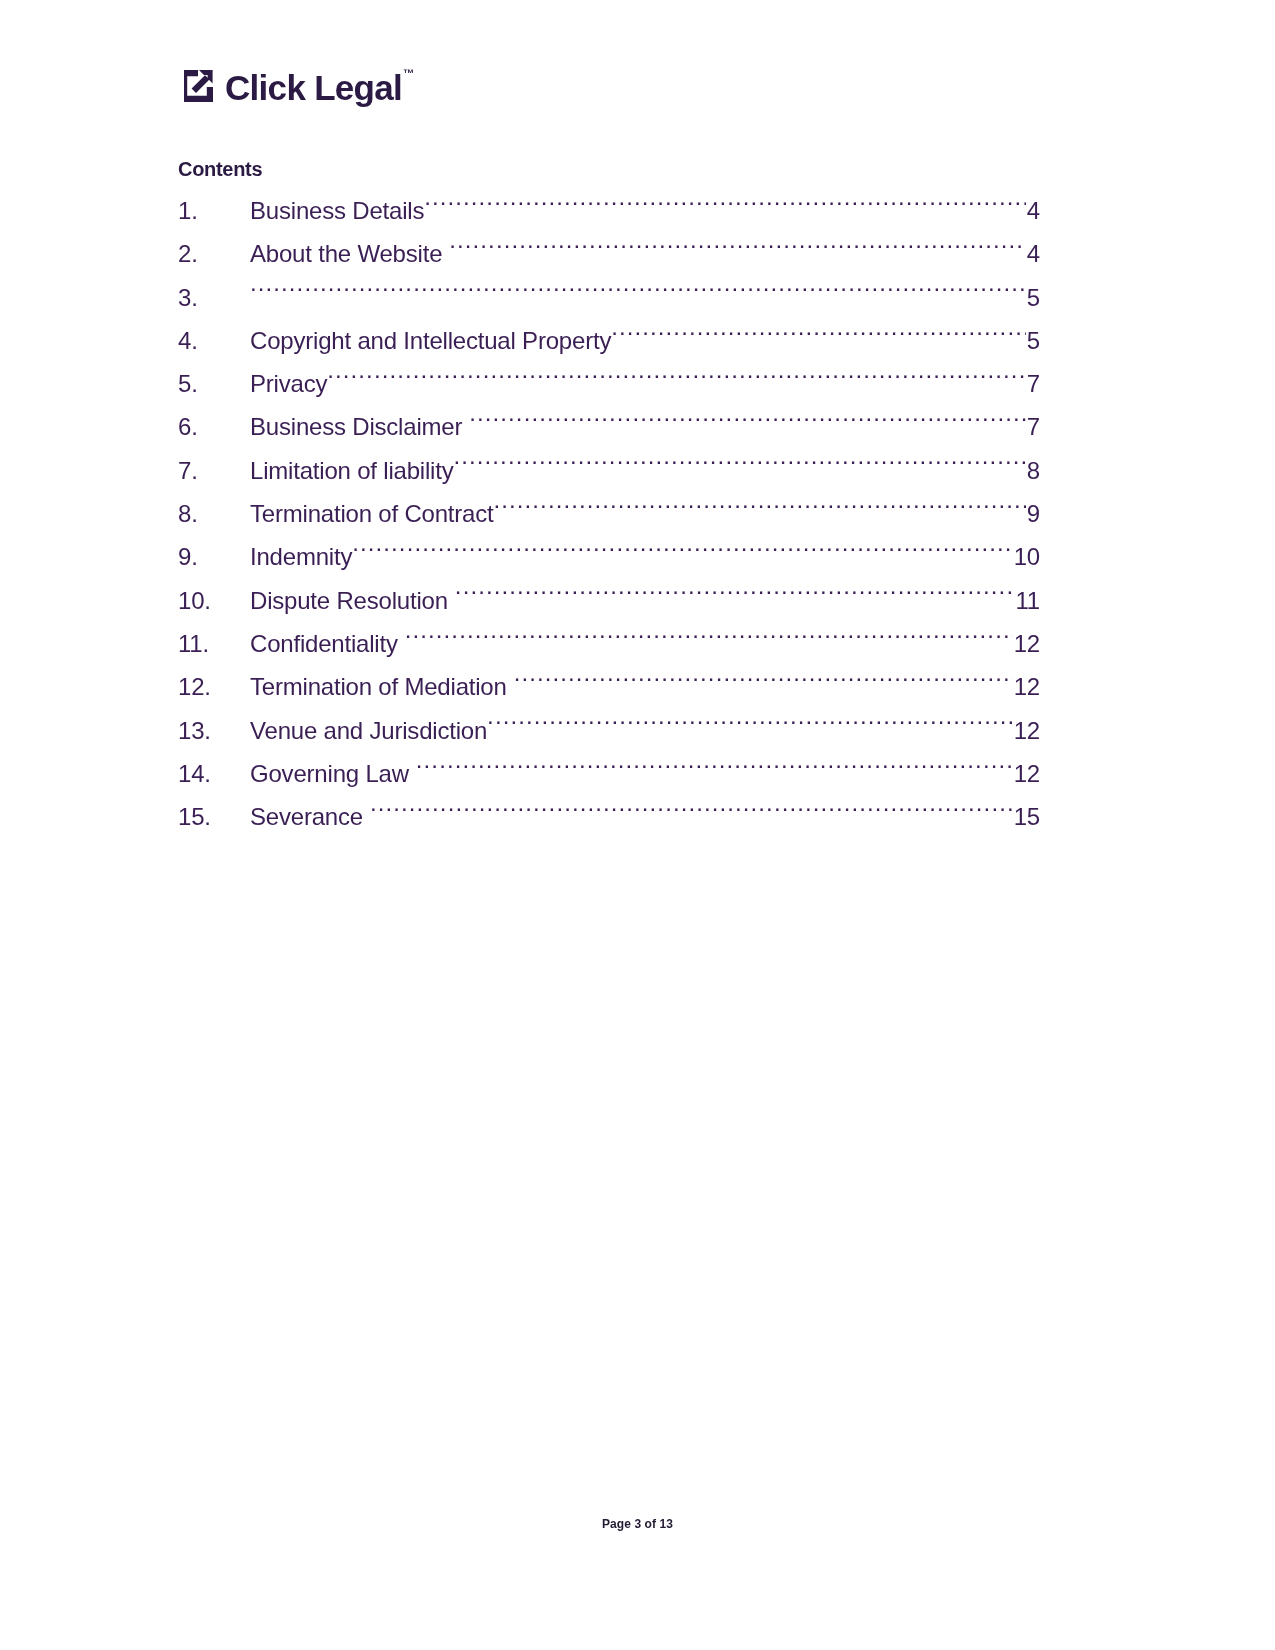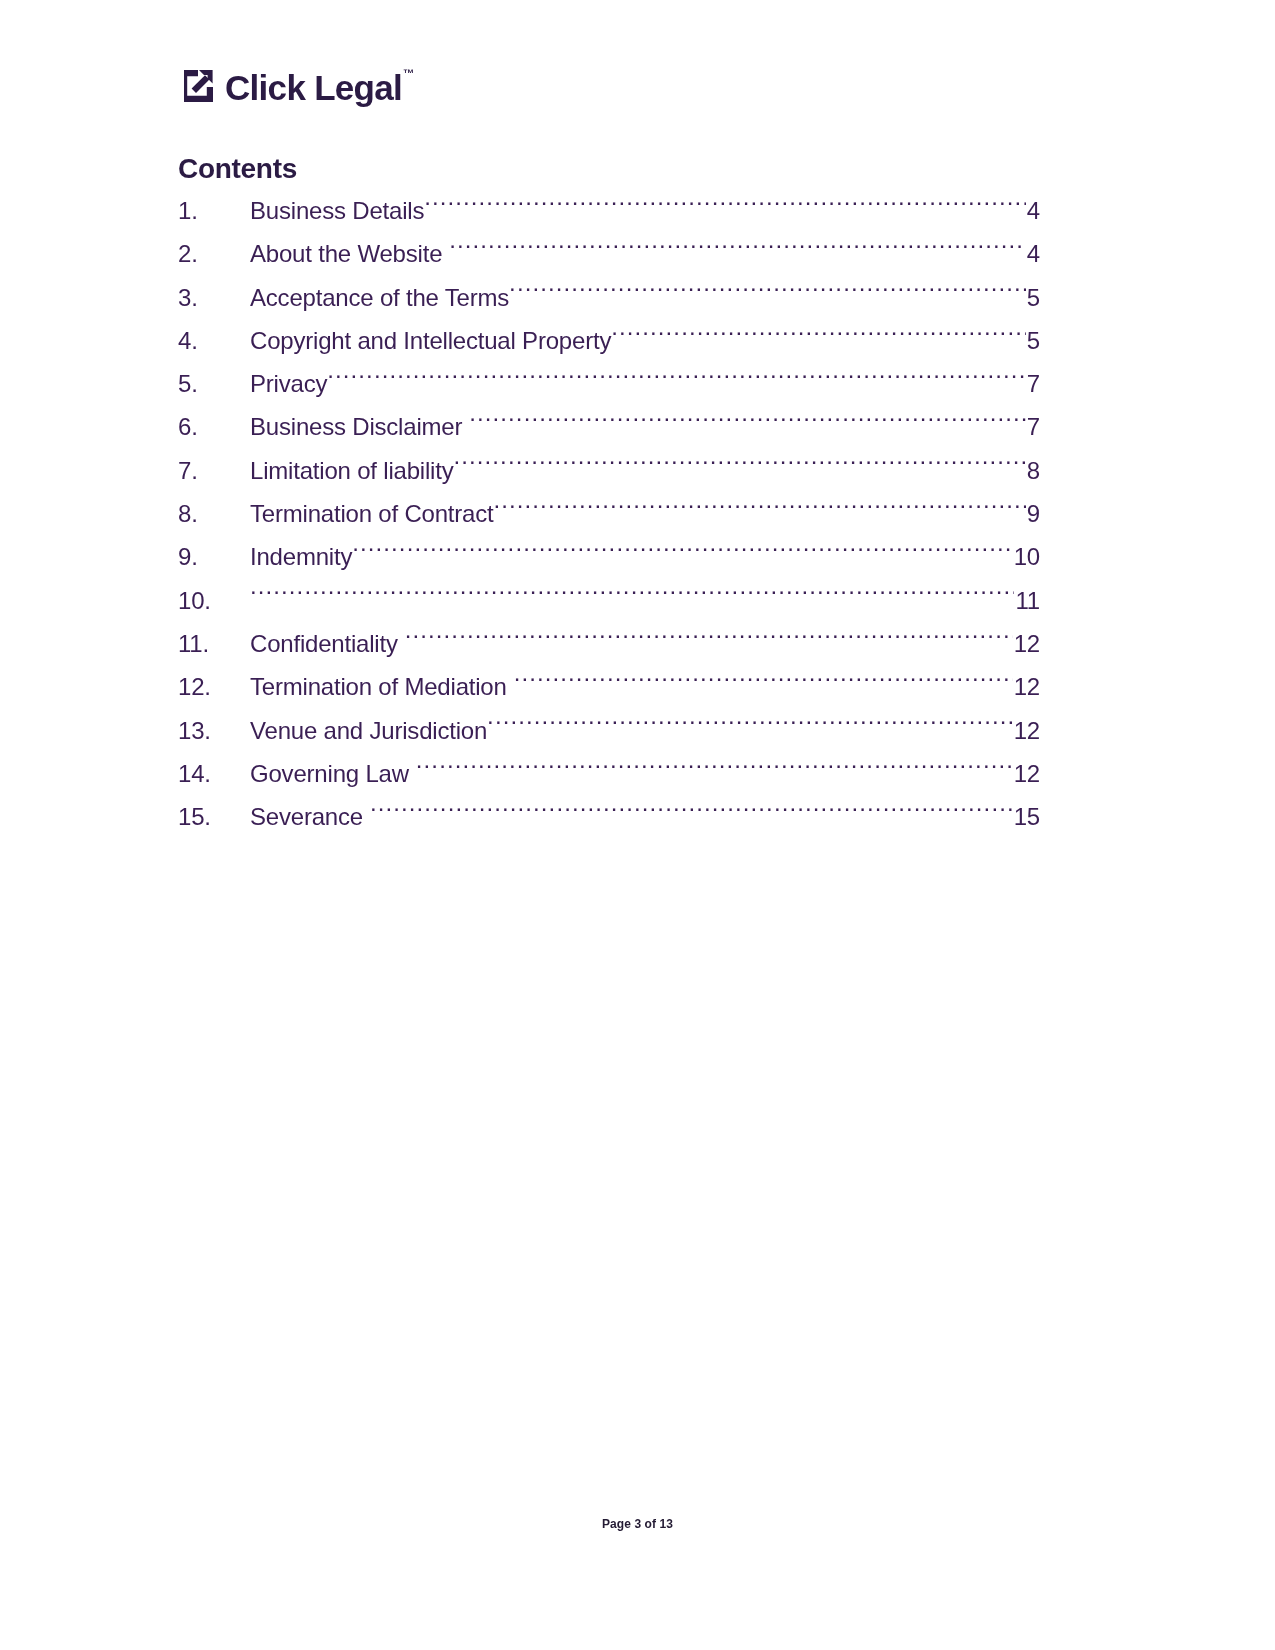--- a/index.html
+++ b/index.html
@@ -58,21 +58,21 @@
   }
 
   
   .contents-wrap {
     position: absolute;
     left: 178px;
     top: 155px;
     width: 862px;
   }
   .contents-title {
-    font-size: 28px;
+    font-size: 20px;
     font-weight: bold;
     color: #2b1b44;
     letter-spacing: -0.3px;
     margin: 0 0 6px 0;
     line-height: 28px;
   }
 
   .toc-list {
     list-style: none;
     margin: 0;
@@ -167,21 +167,20 @@
           <span class="toc-page">4</span>
         </li>
         <li class="toc-row">
           <span class="toc-num">2.</span>
           <span class="toc-label gap-before-leader">About the Website</span>
           <span class="toc-leader"></span>
           <span class="toc-page">4</span>
         </li>
         <li class="toc-row">
           <span class="toc-num">3.</span>
-          <span class="toc-label">Acceptance of the Terms</span>
           <span class="toc-leader"></span>
           <span class="toc-page">5</span>
         </li>
         <li class="toc-row">
           <span class="toc-num">4.</span>
           <span class="toc-label">Copyright and Intellectual Property</span>
           <span class="toc-leader"></span>
           <span class="toc-page">5</span>
         </li>
         <li class="toc-row">
@@ -209,20 +208,21 @@
           <span class="toc-page">9</span>
         </li>
         <li class="toc-row">
           <span class="toc-num">9.</span>
           <span class="toc-label">Indemnity</span>
           <span class="toc-leader"></span>
           <span class="toc-page">10</span>
         </li>
         <li class="toc-row">
           <span class="toc-num">10.</span>
+          <span class="toc-label gap-before-leader">Dispute Resolution</span>
           <span class="toc-leader"></span>
           <span class="toc-page">11</span>
         </li>
         <li class="toc-row">
           <span class="toc-num">11.</span>
           <span class="toc-label gap-before-leader">Confidentiality</span>
           <span class="toc-leader"></span>
           <span class="toc-page">12</span>
         </li>
         <li class="toc-row">

